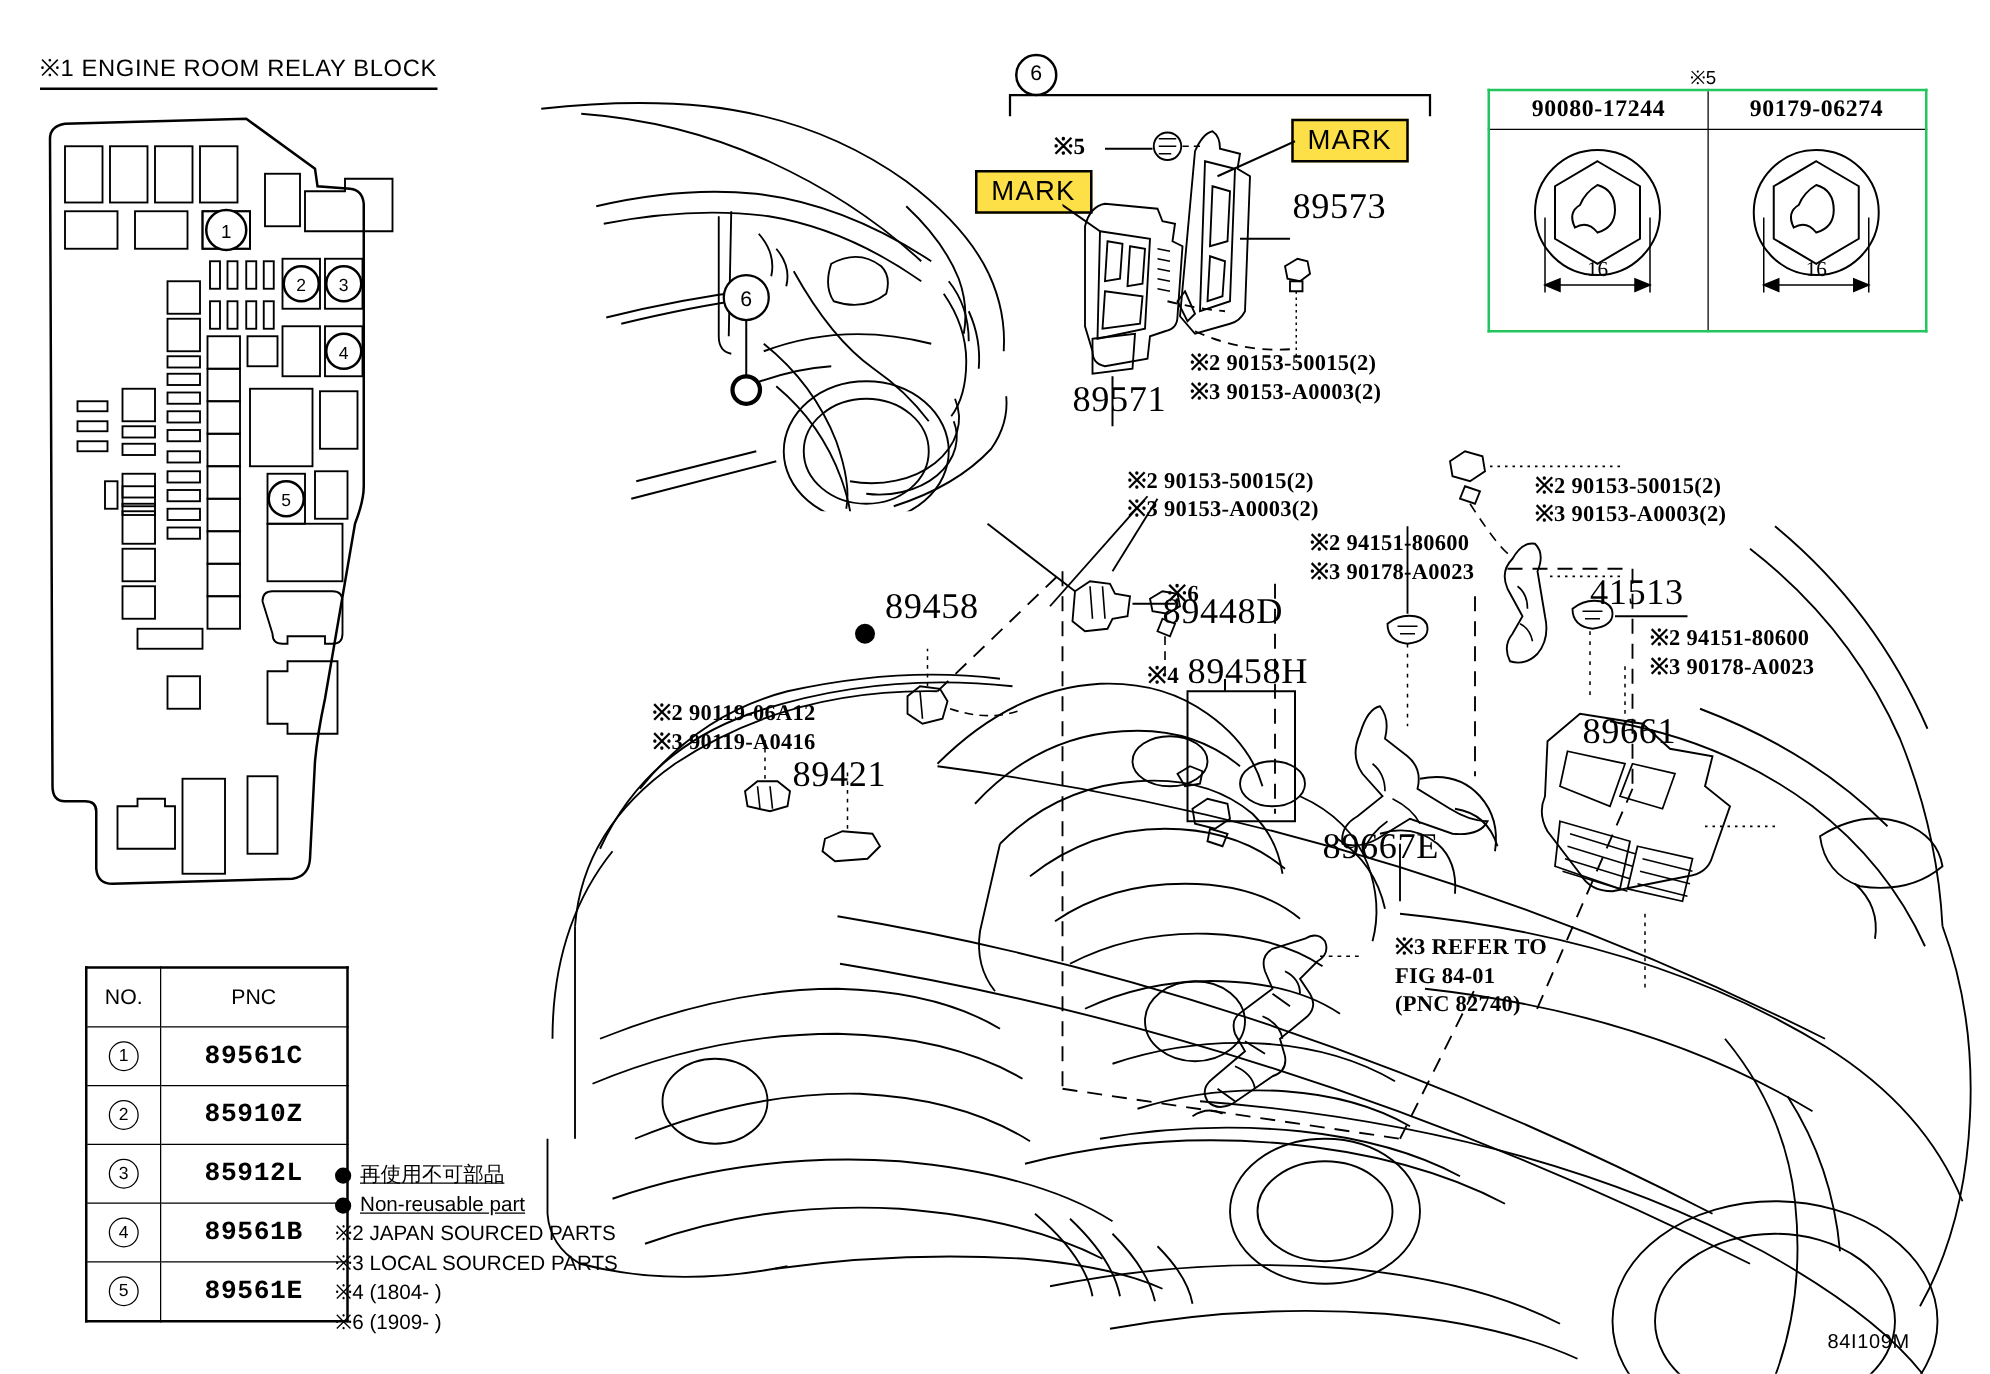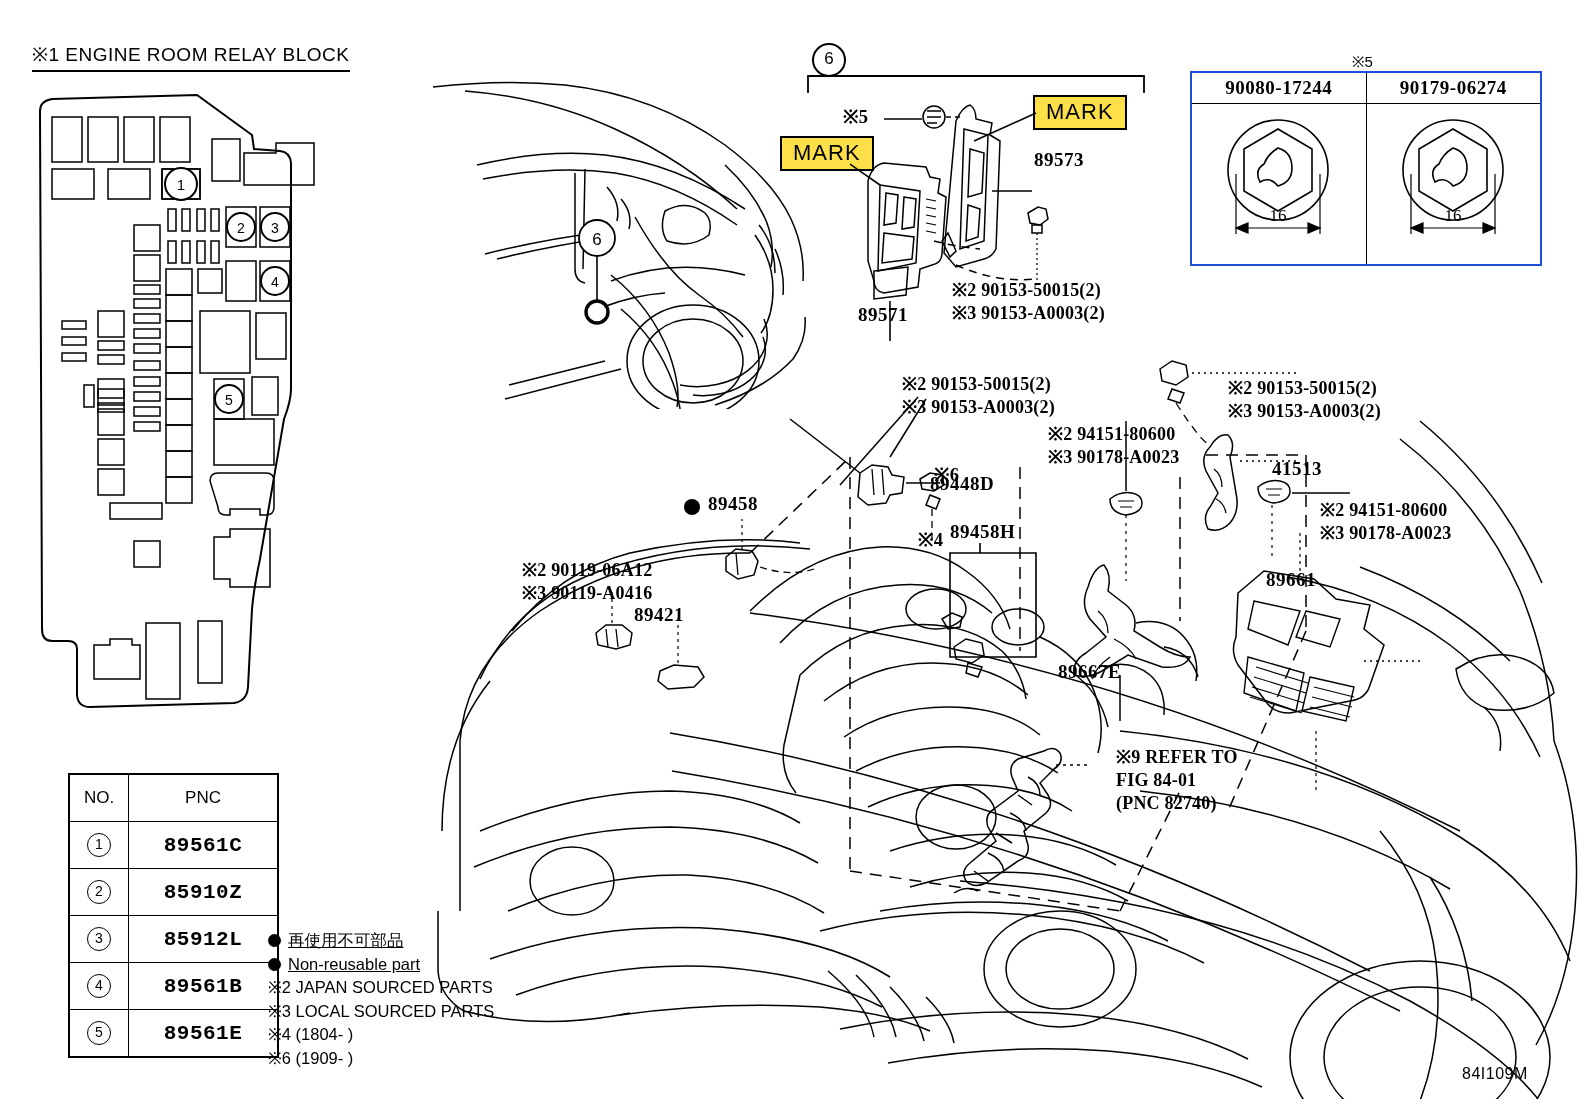--- a/index.html
+++ b/index.html
@@ -19,26 +19,26 @@
   #pnc-table th{font-weight:400;font-size:17px;height:34px;}
   .numcirc{display:inline-block;width:22px;height:22px;border:1.7px solid #000;
            border-radius:50%;line-height:20px;font-size:14px;text-align:center;}
   .pnc-val{font-family:Liberation Mono, monospace;font-weight:700;font-size:21px;letter-spacing:.5px;}
   
   #legend{left:268px;top:908px;font-size:16.5px;line-height:23.5px;white-space:nowrap;}
   #legend .row{display:flex;align-items:center;gap:7px;text-decoration:underline;}
   .dot{width:13px;height:13px;border-radius:50%;background:#000;display:inline-block;flex:none;}
   
   #bolt5-title{left:1352px;top:30px;font-size:15px;}
-  #bolt5{left:1190px;top:50px;width:352px;border:2px solid #1d4ed8;border-collapse:collapse;}
+  #bolt5{left:1190px;top:50px;width:352px;border:2px solid #22c55e;border-collapse:collapse;}
   #bolt5 td{border:1.5px solid #000;text-align:center;padding:0;}
   #bolt5 .hd{height:30px;font-family:"Liberation Serif",serif;font-weight:700;font-size:19px;letter-spacing:.5px;}
   #bolt5 .bd{height:160px;vertical-align:top;}
   
-  .lbl{font-family:"Liberation Serif",serif;font-weight:700;font-size:19px;letter-spacing:.5px;white-space:nowrap;}
+  .lbl{font-family:"Liberation Serif",serif;font-weight:400;font-size:29px;letter-spacing:.5px;white-space:nowrap;}
   .lbl-sm{font-family:"Liberation Serif",serif;font-weight:700;font-size:18.5px;letter-spacing:.3px;white-space:nowrap;}
   .note{font-family:"Liberation Serif",serif;font-weight:700;font-size:18px;letter-spacing:.2px;white-space:nowrap;line-height:23px;}
   .markbox{border:2px solid #000;padding:2px 11px 3px;font-size:22px;letter-spacing:1px;
            font-family:"Liberation Sans",sans-serif;background:#fde047;}
   .bigcirc{width:30px;height:30px;border:2.2px solid #000;border-radius:50%;
            text-align:center;line-height:27px;font-size:17px;}
   #figid{left:1462px;top:1044px;font-size:16px;letter-spacing:.5px;}
   svg{display:block;}
   .ln{stroke:#000;fill:none;}
 </style>
@@ -551,39 +551,39 @@
 
 <div class="abs note" style="left:522px;top:538px;">
   <div>※2 90119-06A12</div>
   <div>※3 90119-A0416</div>
 </div>
 
 <div class="abs lbl-sm" style="left:934px;top:440px;">※6</div>
 <div class="abs lbl" style="left:930px;top:452px;">89448D</div>
 
 <div class="abs" style="left:684px;top:478px;width:16px;height:16px;border-radius:50%;background:#000;"></div>
-<div class="abs lbl" style="left:708px;top:472px;text-align:right;">89458</div>
+<div class="abs lbl" style="left:708px;top:448px;text-align:right;">89458</div>
 
 <div class="abs lbl-sm" style="left:918px;top:505px;">※4</div>
 <div class="abs lbl" style="left:950px;top:500px;">89458H</div>
 
 <div class="abs" style="left:948px;top:522px;">
   <svg width="90" height="116" viewBox="0 0 90 116">
     <path class="ln" stroke-width="1.6" d="M32 0 L32 10 M2 10 L88 10 L88 114 L2 114 Z" fill="none"></path>
   </svg>
 </div>
 
 <div class="abs lbl" style="left:634px;top:583px;">89421</div>
 
 <div class="abs lbl" style="left:1272px;top:437px;">41513</div>
 <div class="abs lbl" style="left:1266px;top:548px;">89661</div>
 <div class="abs lbl" style="left:1058px;top:640px;">89667E</div>
 
 <div class="abs note" style="left:1116px;top:725px;">
-  <div>※9 REFER TO</div>
+  <div>※3 REFER TO</div>
   <div>FIG 84-01</div>
   <div>(PNC 82740)</div>
 </div>
 
 <div class="abs" style="left:930px;top:722px;">
 <svg width="180" height="170" viewBox="0 0 180 170">
   <g class="ln" stroke-width="1.5">
     <path d="M114 8 q10-6 16 2 q4 10-6 16 l-14 14 l8 12 q6 10-2 18 l-22 18 l4 14 q2 12-10 16
              l-32 22 q-12 6-20-2 q-6-10 4-18 l26-22 l-8-14 q-4-12 6-18 l24-18 l-6-14 q-4-12 6-18 z"></path>
     <path d="M98 34 q12 6 12 18 M80 70 q14 6 16 18 M58 110 q14 6 16 18"></path>

